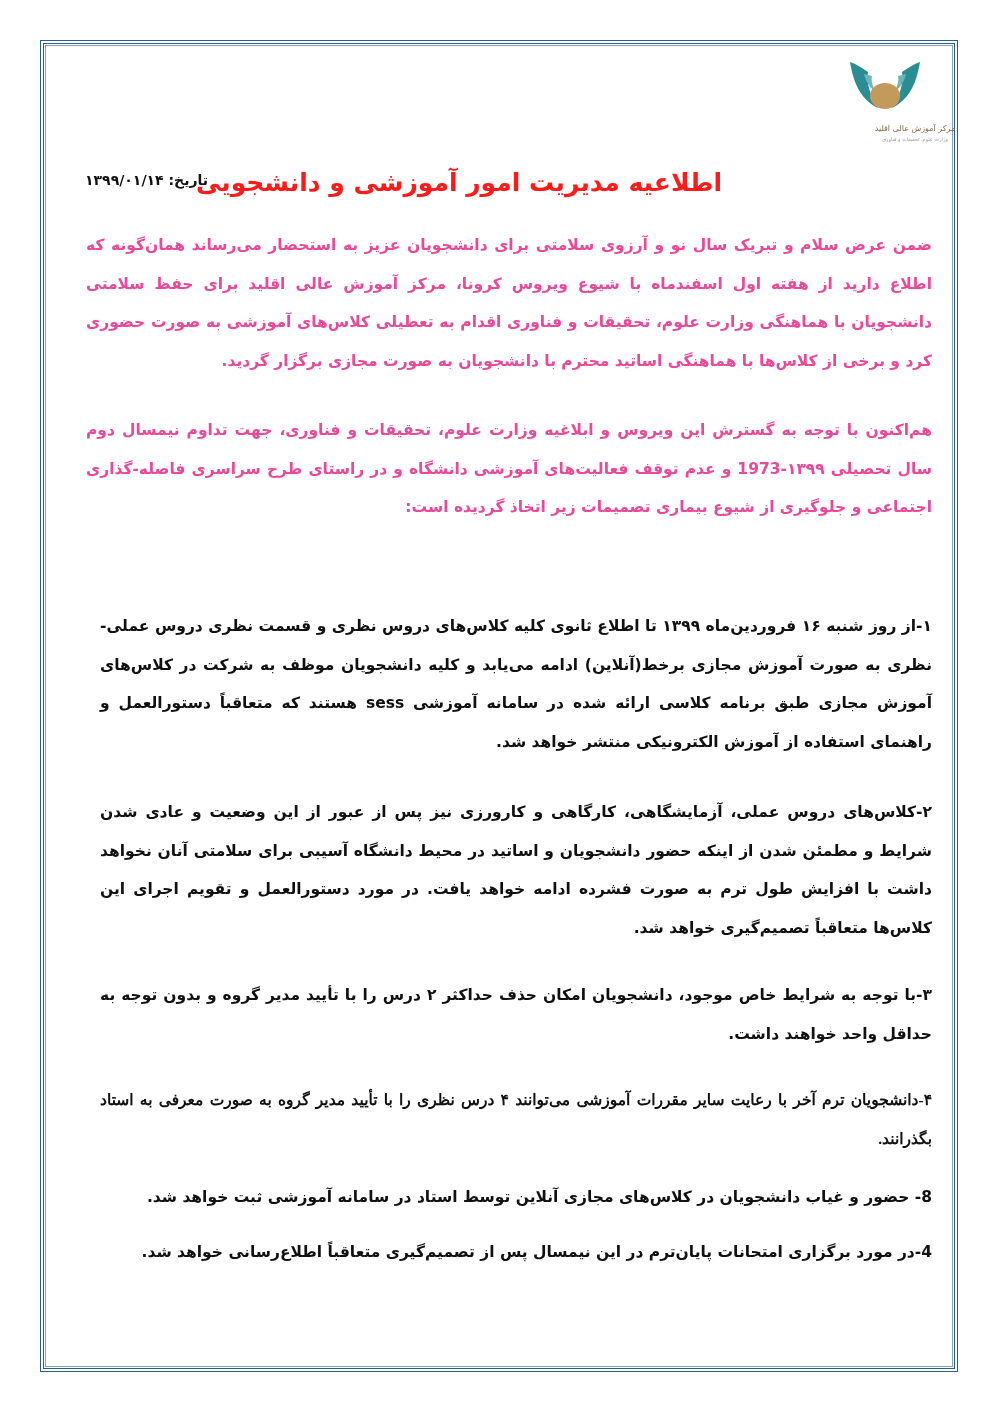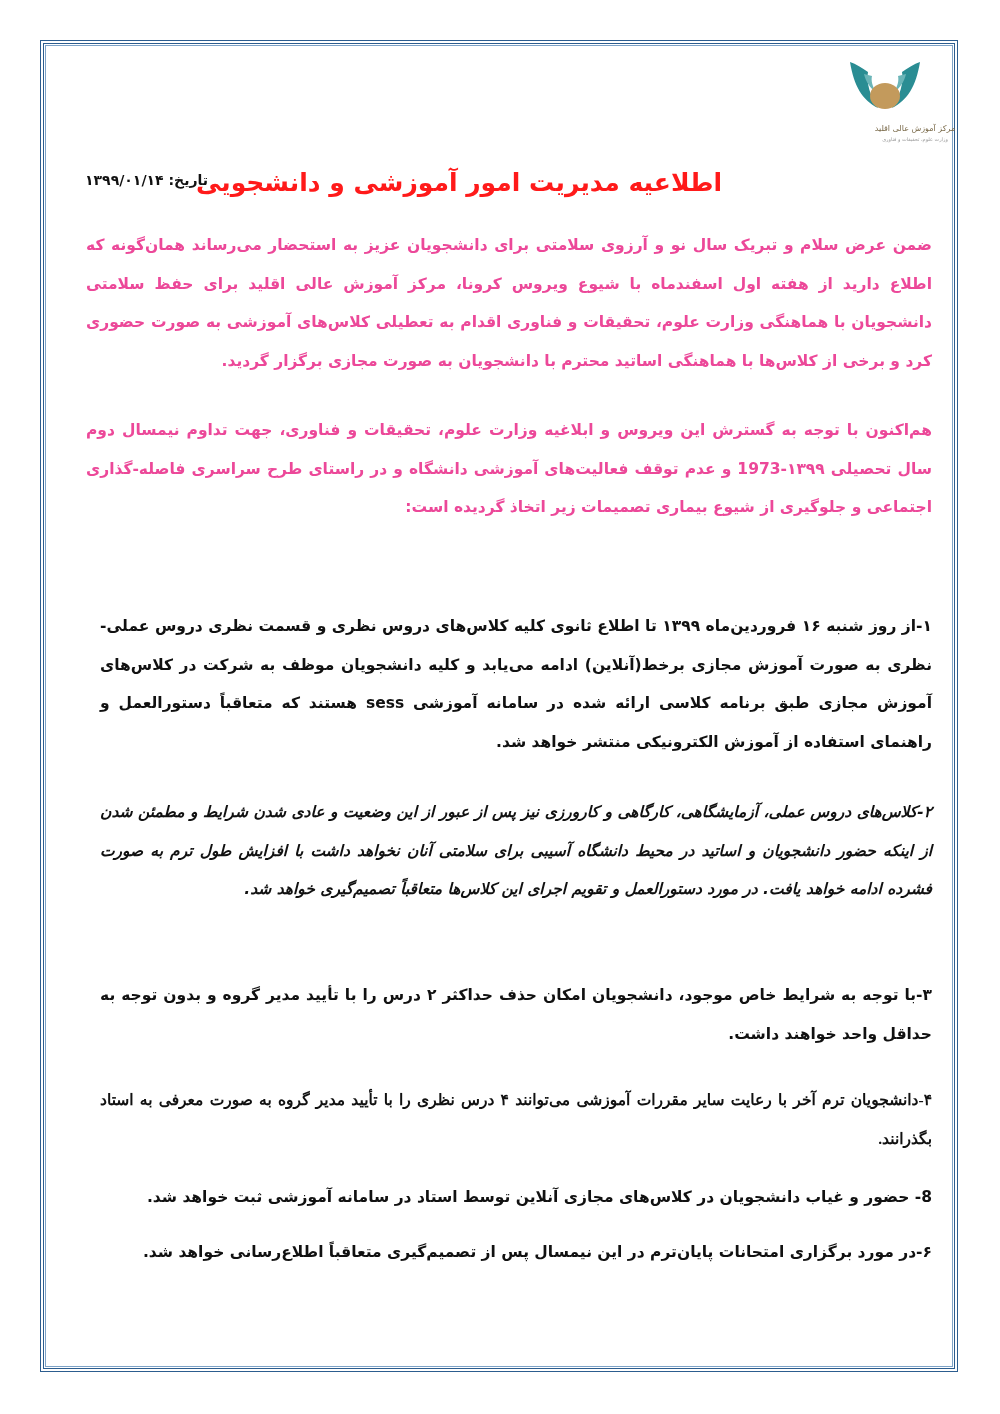--- a/index.html
+++ b/index.html
@@ -83,21 +83,21 @@
       color: #ec4899;
       direction: rtl;
       text-align: justify;
       text-align-last: right;
       line-height: 38.5px;
     }
     .p1 { top: 226px; }
     .p2 { top: 411px; }
     .item { position: absolute; left: 100px; right: 68px; font-size: 15.5px; font-weight: bold; color:#111; direction: rtl; text-align: justify; text-align-last: right; line-height: 38.5px; }
     .i1 { top: 607px; }
-    .i2 { top: 793px; font-style: italic; }
+    .i2 { top: 793px; }
     .i3 { top: 976px; }
     .i4 { top: 1081px; font-family: Liberation Serif, serif; }
     .i5 { top: 1178px; }
     .i6 { top: 1233px; }
   </style>
 </head>
 <body>
 
 <div class="page-frame">
   <div class="frame-inner"></div>
@@ -121,13 +121,13 @@
 <div class="date">تاریخ: ۱۳۹۹/۰۱/۱۴</div>
 
 <div class="body-text p1">ضمن عرض سلام و تبریک سال نو و آرزوی سلامتی برای دانشجویان عزیز به استحضار می‌رساند همان‌گونه که اطلاع دارید از هفته اول اسفندماه با شیوع ویروس کرونا، مرکز آموزش عالی اقلید برای حفظ سلامتی دانشجویان با هماهنگی وزارت علوم، تحقیقات و فناوری اقدام به تعطیلی کلاس‌های آموزشی به صورت حضوری کرد و برخی از کلاس‌ها با هماهنگی اساتید محترم با دانشجویان به صورت مجازی برگزار گردید.</div>
 <div class="body-text p2">هم‌اکنون با توجه به گسترش این ویروس و ابلاغیه وزارت علوم، تحقیقات و فناوری، جهت تداوم نیمسال دوم سال تحصیلی ۱۳۹۹-1973 و عدم توقف فعالیت‌های آموزشی دانشگاه و در راستای طرح سراسری فاصله-گذاری اجتماعی و جلوگیری از شیوع بیماری تصمیمات زیر اتخاذ گردیده است:</div>
 
 <div class="item i1">۱-از روز شنبه ۱۶ فروردین‌ماه ۱۳۹۹ تا اطلاع ثانوی کلیه کلاس‌های دروس نظری و قسمت نظری دروس عملی-نظری به صورت آموزش مجازی برخط(آنلاین) ادامه می‌یابد و کلیه دانشجویان موظف به شرکت در کلاس‌های آموزش مجازی طبق برنامه کلاسی ارائه شده در سامانه آموزشی sess هستند که متعاقباً دستورالعمل و راهنمای استفاده از آموزش الکترونیکی منتشر خواهد شد.</div>
 <div class="item i2">۲-کلاس‌های دروس عملی، آزمایشگاهی، کارگاهی و کارورزی نیز پس از عبور از این وضعیت و عادی شدن شرایط  و مطمئن شدن از اینکه حضور دانشجویان و اساتید در محیط دانشگاه آسیبی برای سلامتی آنان نخواهد داشت با افزایش طول ترم به صورت فشرده ادامه خواهد یافت. در مورد دستورالعمل و تقویم اجرای این کلاس‌ها متعاقباً تصمیم‌گیری خواهد شد.</div>
 <div class="item i3">۳-با توجه به شرایط خاص موجود، دانشجویان امکان حذف حداکثر ۲ درس را با تأیید مدیر گروه و بدون توجه به حداقل واحد خواهند داشت.</div>
 <div class="item i4">۴-دانشجویان ترم آخر با رعایت سایر مقررات آموزشی می‌توانند ۴ درس نظری را با تأیید مدیر گروه به صورت معرفی به استاد بگذرانند.</div>
 <div class="item i5">8- حضور و غیاب دانشجویان در کلاس‌های مجازی آنلاین توسط استاد در سامانه آموزشی ثبت خواهد شد.</div>
-<div class="item i6">۶-در مورد برگزاری امتحانات پایان‌ترم در این نیمسال پس از تصمیم‌گیری متعاقباً اطلاع‌رسانی خواهد شد.</div>
+<div class="item i6">4-در مورد برگزاری امتحانات پایان‌ترم در این نیمسال پس از تصمیم‌گیری متعاقباً اطلاع‌رسانی خواهد شد.</div>
 
 </body></html>

